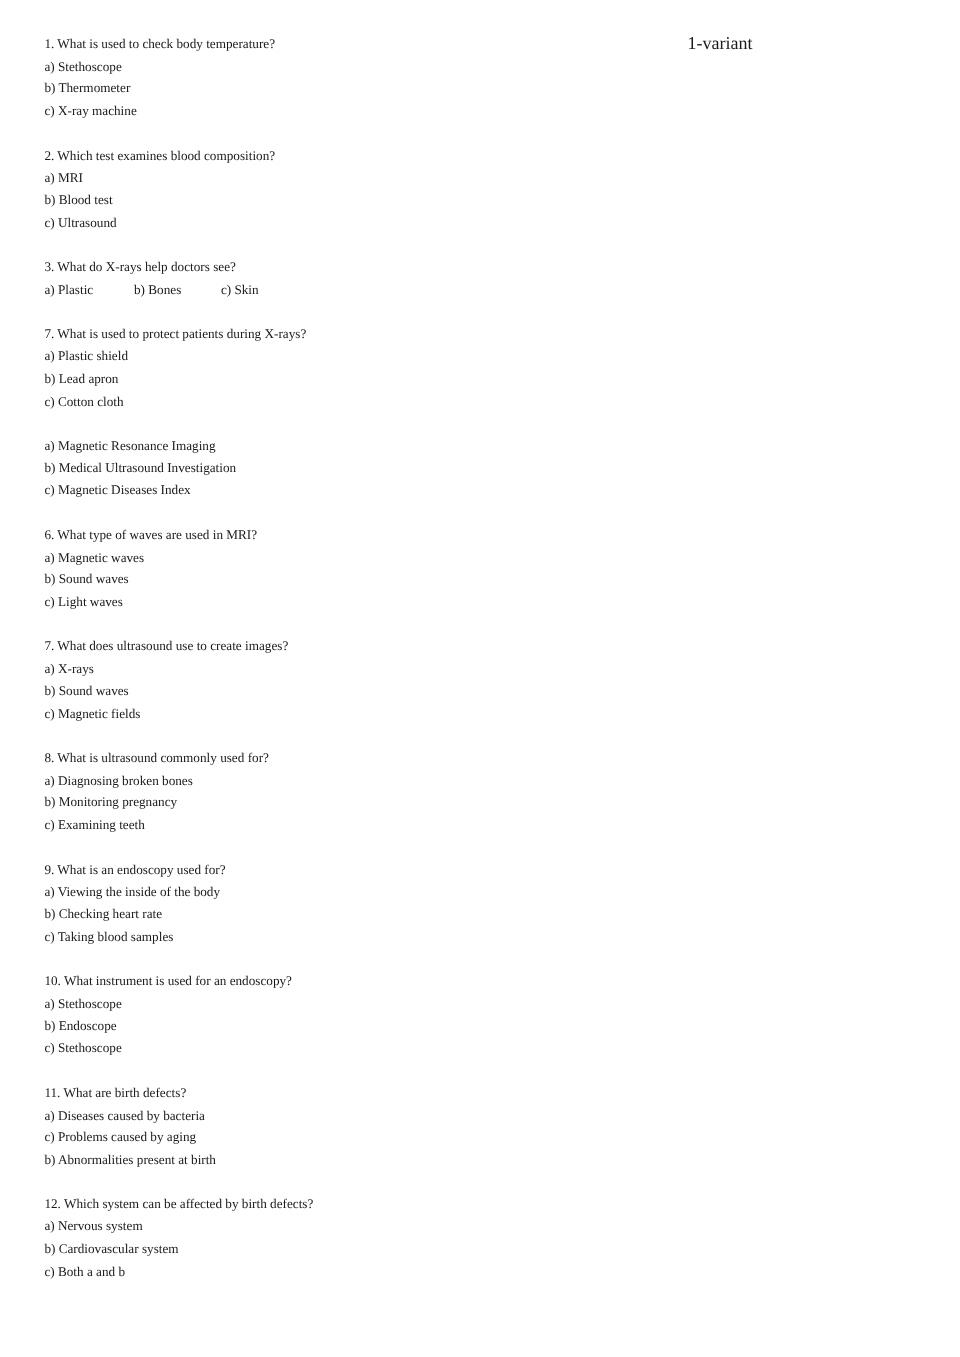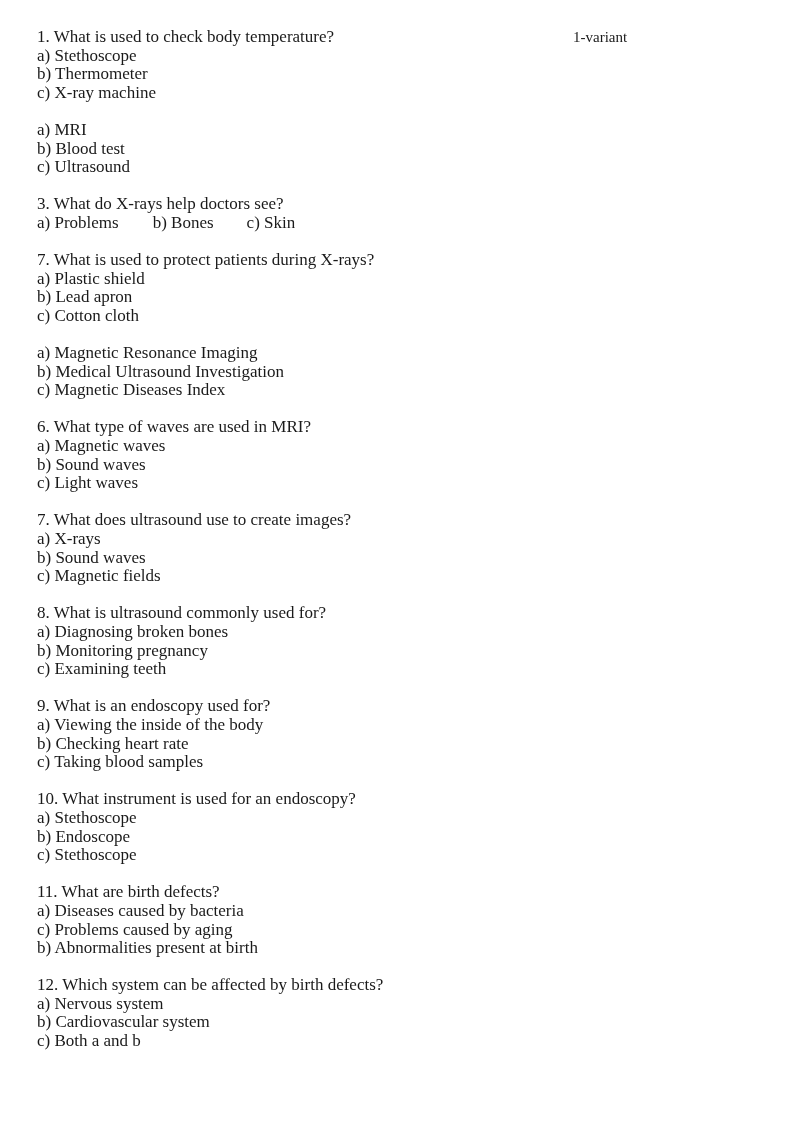--- a/index.html
+++ b/index.html
@@ -35,21 +35,21 @@
     white-space: nowrap;
   }
   .question-block {
     margin: 0;
     padding: 0;
   }
   .block-gap {
     height: 18.6px;
   }
   .line {
-    font-size: 17px;
+    font-size: 11px;
     line-height: 18.6px;
     white-space: pre;
     margin: 0;
     padding: 0;
   }
   .q-line {
     position: relative;
   }
   .inline-opts {
     display: inline;
@@ -65,28 +65,29 @@
     <span class="variant-label">1-variant</span>
     <div id="questions-root">
         <div class="question-block">
           <div class="line q-line">1. What is used to check body temperature?</div>
           <div class="line">a) Stethoscope</div>
           <div class="line">b) Thermometer</div>
           <div class="line">c) X-ray machine</div>
         </div>
         <div class="block-gap"></div>
         <div class="question-block">
+          <div class="line q-line">2. Which test examines blood composition?</div>
           <div class="line">a) MRI</div>
           <div class="line">b) Blood test</div>
           <div class="line">c) Ultrasound</div>
         </div>
         <div class="block-gap"></div>
         <div class="question-block">
           <div class="line q-line">3. What do X-rays help doctors see?</div>
-          <div class="line"><span class="inline-opts">a) Problems</span><span class="opt-gap-1"></span><span class="inline-opts">b) Bones</span><span class="opt-gap-2"></span><span class="inline-opts">c) Skin</span></div>
+          <div class="line"><span class="inline-opts">a) Plastic</span><span class="opt-gap-1"></span><span class="inline-opts">b) Bones</span><span class="opt-gap-2"></span><span class="inline-opts">c) Skin</span></div>
         </div>
         <div class="block-gap"></div>
         <div class="question-block">
           <div class="line q-line">7. What is used to protect patients during X-rays?</div>
           <div class="line">a) Plastic shield</div>
           <div class="line">b) Lead apron</div>
           <div class="line">c) Cotton cloth</div>
         </div>
         <div class="block-gap"></div>
         <div class="question-block">

